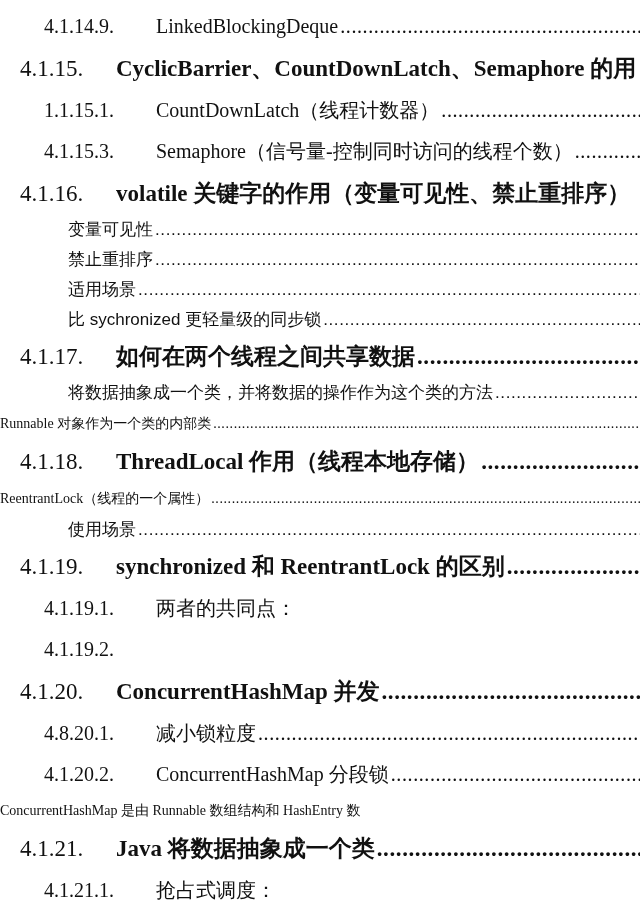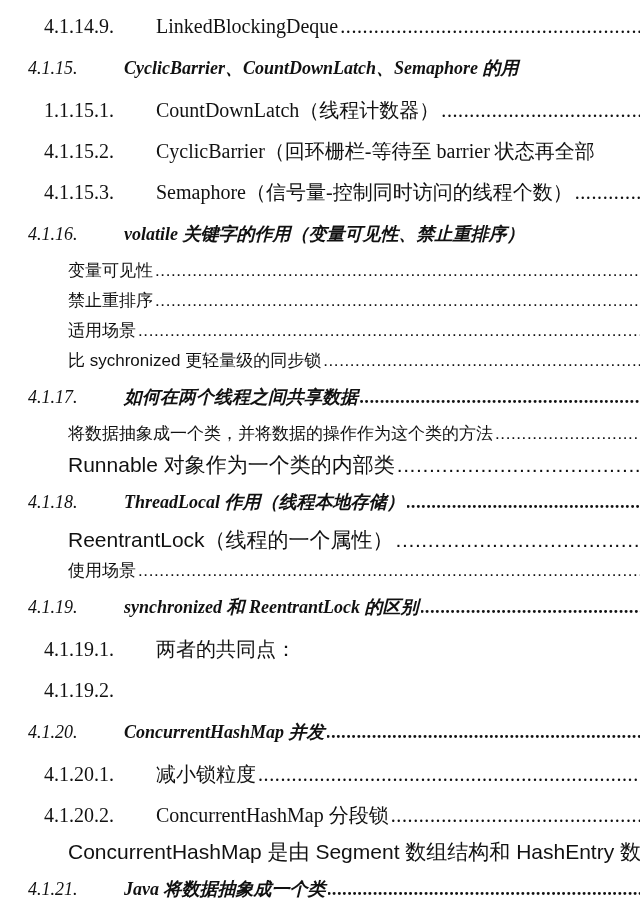--- a/index.html
+++ b/index.html
@@ -51,43 +51,41 @@
     font-size: 20px;
     line-height: 41px;
     padding-left: 44px;
   }
   .lvl3 .num {
     width: 112px;
     display: inline-block;
   }
   
   .lvl2 {
-    font-size: 18px;
+    font-size: 23px;
     line-height: 43px;
-    padding-left: 28px;
-    font-style: italic;
+    padding-left: 20px;
     font-weight: bold;
   }
   .lvl2 .num {
     width: 96px;
     display: inline-block;
   }
   
   .lvl4 {
     font-size: 17px;
     line-height: 30px;
     padding-left: 68px;
     font-family: "Liberation Sans", "DejaVu Sans", sans-serif;
     text-align: center;
   }
   .lvl4b {
-    font-size: 21px;
+    font-size: 14px;
     line-height: 32px;
-    padding-left: 68px;
-    font-family: Liberation Sans, sans-serif;
+    font-family: Liberation Serif, serif;
   }
   .dotsfill::after {
     content: "............................................................................................................................................................";
   }
 </style>
 </head>
 <body>
 
 <div class="page">
   <div class="toc" id="toc">
@@ -97,24 +95,20 @@
         <span class="dots dotsfill"></span>
       </div>
       <div class="entry lvl2">
         <span class="num">4.1.15.</span>
         <span class="title">CyclicBarrier、CountDownLatch、Semaphore 的用</span>
       </div>
       <div class="entry lvl3">
         <span class="num">1.1.15.1.</span>
         <span class="title">CountDownLatch（线程计数器）</span>
         <span class="dots dotsfill"></span>
-      </div>
-      <div class="entry lvl3">
-        <span class="num">4.1.15.2.</span>
-        <span class="title">CyclicBarrier（回环栅栏-等待至 barrier 状态再全部</span>
       </div>
       <div class="entry lvl3">
         <span class="num">4.1.15.3.</span>
         <span class="title">Semaphore（信号量-控制同时访问的线程个数）</span>
         <span class="dots dotsfill"></span>
       </div>
       <div class="entry lvl2">
         <span class="num">4.1.16.</span>
         <span class="title">volatile 关键字的作用（变量可见性、禁止重排序）</span>
       </div>
@@ -171,31 +165,31 @@
       </div>
       <div class="entry lvl3">
         <span class="num">4.1.19.2.</span>
       </div>
       <div class="entry lvl2">
         <span class="num">4.1.20.</span>
         <span class="title">ConcurrentHashMap 并发</span>
         <span class="dots dotsfill"></span>
       </div>
       <div class="entry lvl3">
-        <span class="num">4.1.20.1.</span>
+        <span class="num">4.8.20.1.</span>
         <span class="title">减小锁粒度</span>
         <span class="dots dotsfill"></span>
       </div>
       <div class="entry lvl3">
         <span class="num">4.1.20.2.</span>
         <span class="title">ConcurrentHashMap 分段锁</span>
         <span class="dots dotsfill"></span>
       </div>
       <div class="entry lvl4b">
-        <span class="title">ConcurrentHashMap 是由 Segment 数组结构和 HashEntry 数</span>
+        <span class="title">ConcurrentHashMap 是由 Runnable 数组结构和 HashEntry 数</span>
       </div>
       <div class="entry lvl2">
         <span class="num">4.1.21.</span>
         <span class="title">Java 将数据抽象成一个类</span>
         <span class="dots dotsfill"></span>
       </div>
       <div class="entry lvl3">
         <span class="num">4.1.21.1.</span>
         <span class="title">抢占式调度：</span>
       </div>

